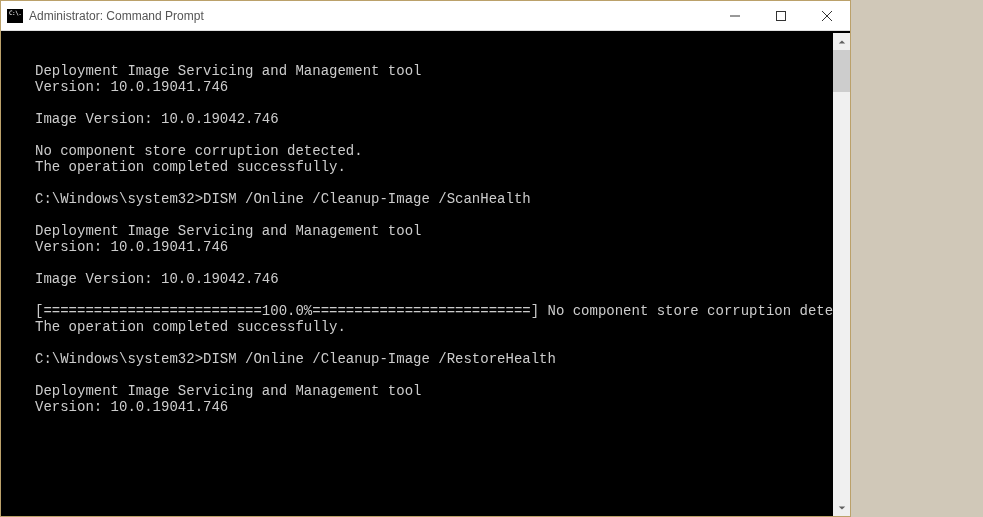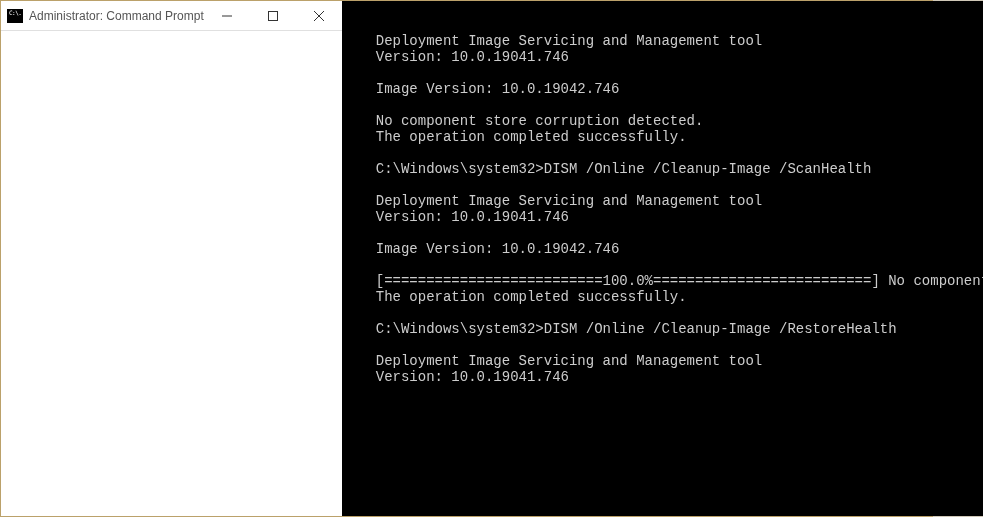--- a/index.html
+++ b/index.html
@@ -8,27 +8,27 @@
       box-sizing: border-box;
     }
     body {
       width: 983px;
       height: 517px;
       font-family: "Segoe UI", Tahoma, sans-serif;
       background: #d0c8b8;
       overflow: hidden;
     }
     .window {
-      width: 933px;
+      width: 851px;
       height: 517px;
       background: #ffffff;
       border: 1px solid #bba16a;
       position: relative;
       display: flex;
-      flex-direction: row;
+      flex-direction: column;
     }
     .titlebar {
       height: 30px;
       background: #ffffff;
       display: flex;
       align-items: center;
       padding-left: 6px;
       border-bottom: 1px solid #e0e0e0;
       flex-shrink: 0;
     }

